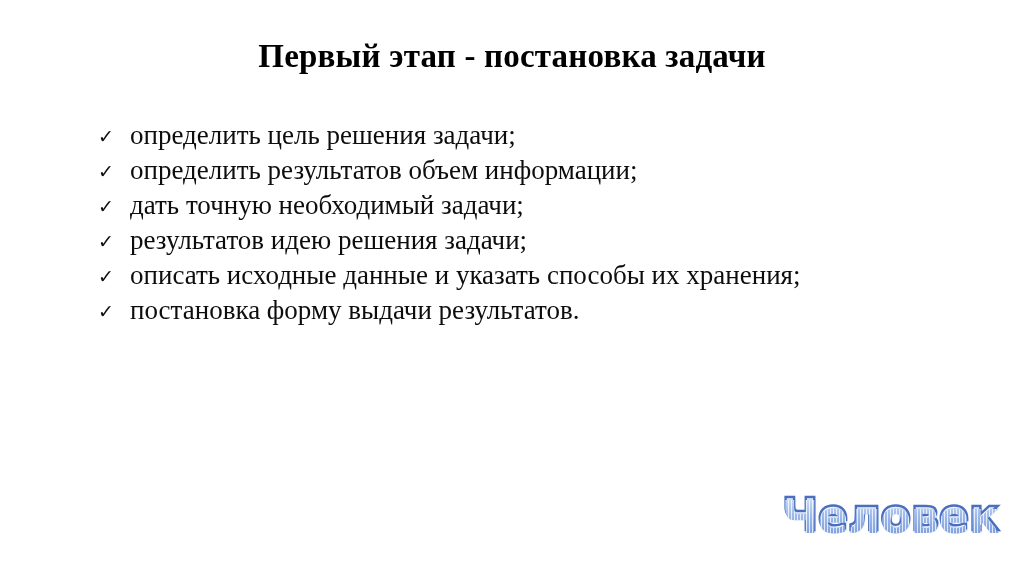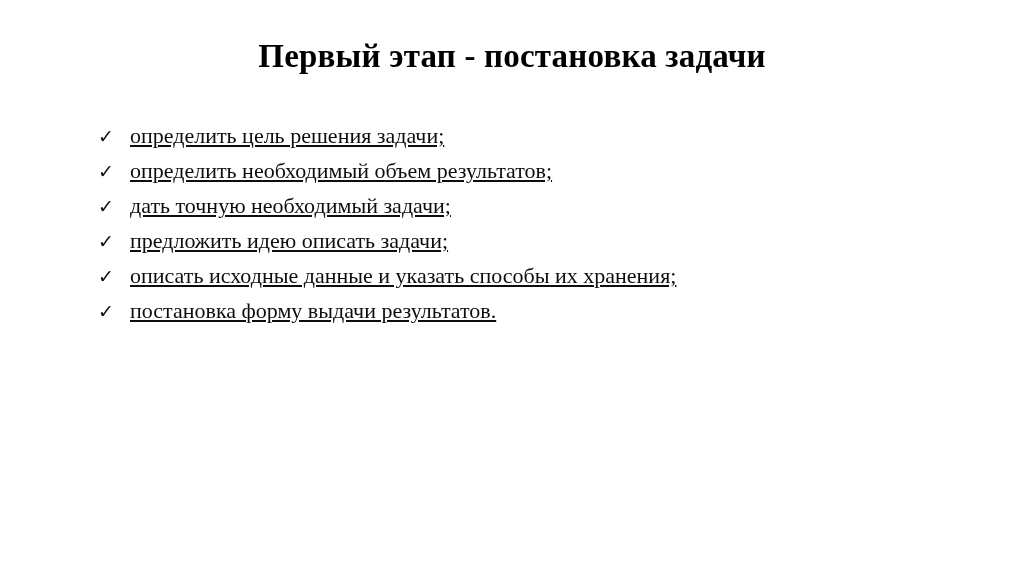--- a/index.html
+++ b/index.html
@@ -61,24 +61,23 @@
     font-size: 19px;
     font-weight: bold;
     line-height: 35px;
     color: #0d0d0d;
     text-align: left;
     transform: translateY(1px);
   }
   .bullet-text {
     flex: 1 1 auto;
     font-family: "Liberation Serif", "DejaVu Serif", serif;
-    font-size: 22px;
+    font-size: 27px;
     line-height: 35px;
     color: #0d0d0d;
-    text-decoration: underline;
   }
 
   
   .logo-wordart {
     position: absolute;
     left: 782px;
     top: 489px;
     width: 226px;
     height: 58px;
     display: flex;
@@ -130,39 +129,43 @@
 
   <ul class="bullet-list">
 
     <li class="bullet-item">
       <span class="check-icon">✓</span>
       <span class="bullet-text">определить цель решения задачи;</span>
     </li>
 
     <li class="bullet-item">
       <span class="check-icon">✓</span>
-      <span class="bullet-text">определить необходимый объем результатов;</span>
+      <span class="bullet-text">определить результатов объем информации;</span>
     </li>
 
     <li class="bullet-item">
       <span class="check-icon">✓</span>
       <span class="bullet-text">дать точную необходимый задачи;</span>
     </li>
 
     <li class="bullet-item">
       <span class="check-icon">✓</span>
-      <span class="bullet-text">предложить идею описать задачи;</span>
+      <span class="bullet-text">результатов идею решения задачи;</span>
     </li>
 
     <li class="bullet-item">
       <span class="check-icon">✓</span>
       <span class="bullet-text">описать исходные данные и указать способы их хранения;</span>
     </li>
 
     <li class="bullet-item">
       <span class="check-icon">✓</span>
       <span class="bullet-text">постановка форму выдачи результатов.</span>
     </li>
 
   </ul>
 
+  <div class="logo-wordart">
+    <span class="logo-outline">Человек</span>
+    <span class="logo-text">Человек</span>
+  </div>
 
 </div>
 
 </body></html>

